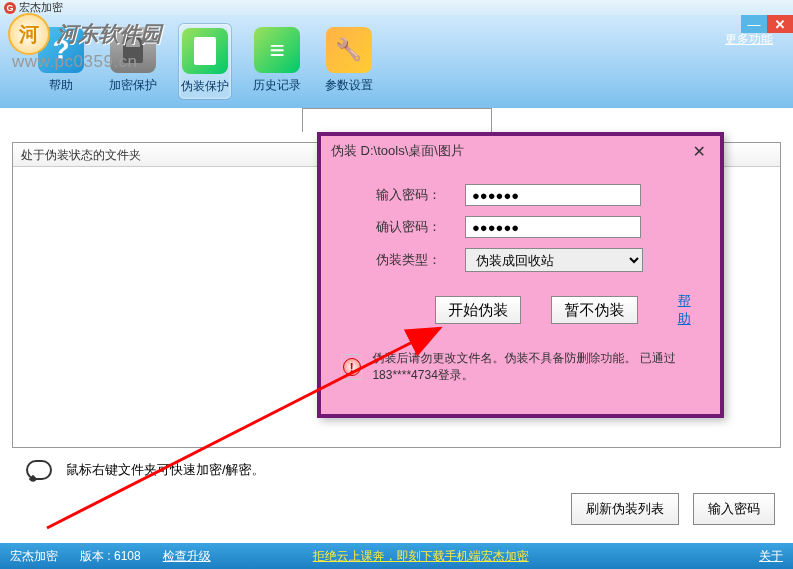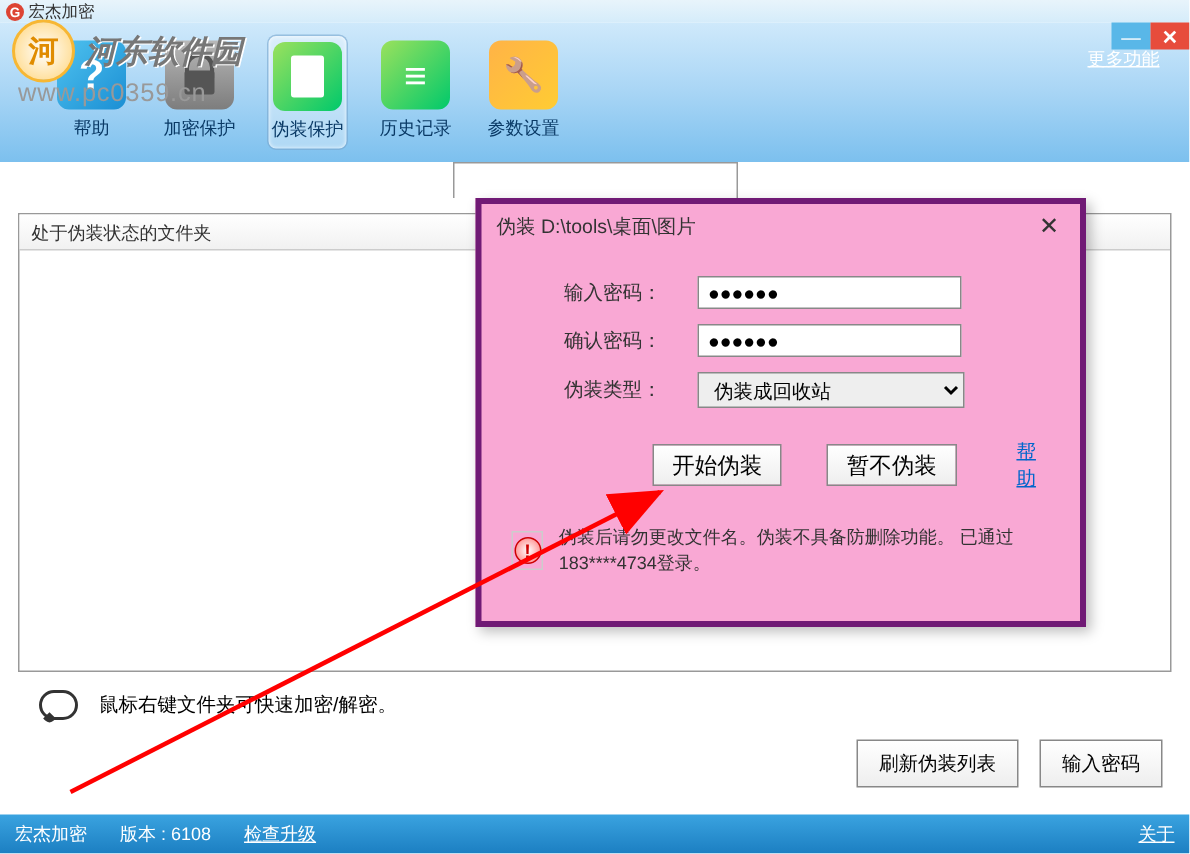--- a/index.html
+++ b/index.html
@@ -149,20 +149,21 @@
 
 <div class="bottom-btns">
   <button class="btn">刷新伪装列表</button>
   <button class="btn">输入密码</button>
 </div>
 
 <div class="statusbar">
   <span class="status-seg">宏杰加密</span>
   <span class="status-seg">版本 : 6108</span>
   <span class="status-seg status-link">检查升级</span>
+  <span class="status-promo">拒绝云上课奔，即刻下载手机端宏杰加密</span>
   <span class="status-about">关于</span>
 </div>
 
 <div class="dialog">
   <div class="dlg-title">
     <span>伪装 D:\tools\桌面\图片</span>
     <span class="dlg-close">✕</span>
   </div>
   <div class="dlg-body">
     <div class="form-row">

